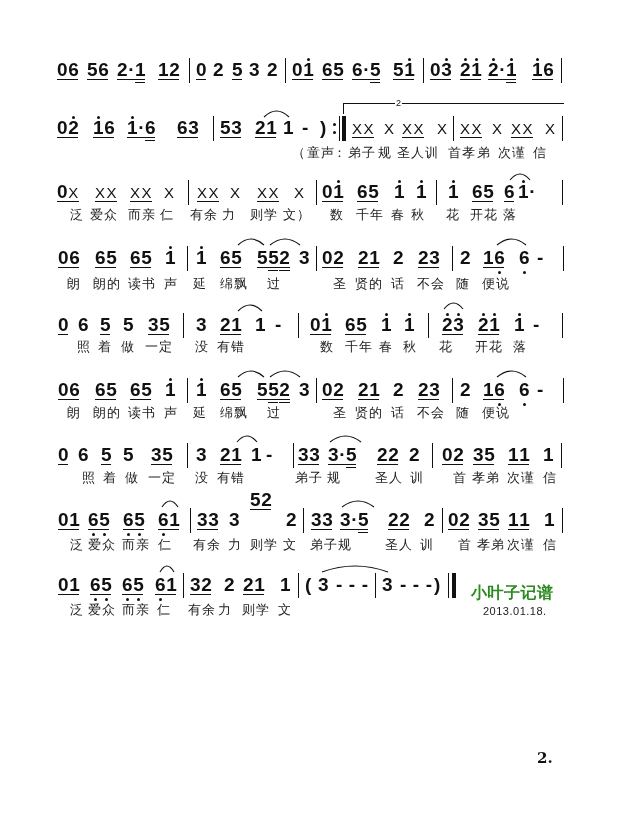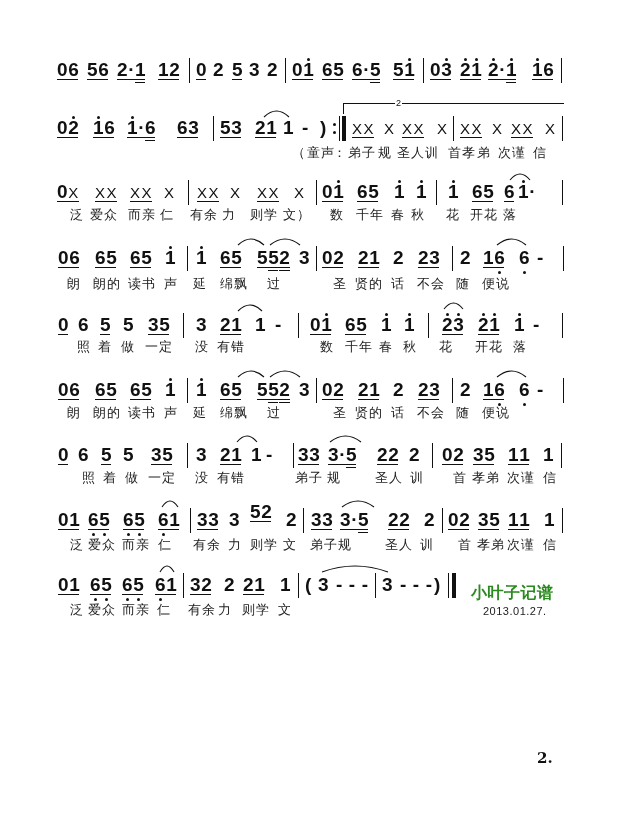--- a/index.html
+++ b/index.html
@@ -47,21 +47,21 @@
       <path d="M270 377 Q285 365 300 377" stroke="#111" stroke-width="1.1" fill="none"></path>
       <path d="M497 377 Q511.5 365 526 377" stroke="#111" stroke-width="1.1" fill="none"></path>
       <path d="M237 442 Q247 430 257 442" stroke="#111" stroke-width="1.1" fill="none"></path>
       <path d="M330 442 Q345.5 430 361 442" stroke="#111" stroke-width="1.1" fill="none"></path>
       <path d="M162 507 Q170 495 178 507" stroke="#111" stroke-width="1.1" fill="none"></path>
       <path d="M342 507 Q358 495 374 507" stroke="#111" stroke-width="1.1" fill="none"></path>
       <path d="M160 572 Q167 560 174 572" stroke="#111" stroke-width="1.1" fill="none"></path>
       <path d="M322 572 Q355 560 388 572" stroke="#111" stroke-width="1.1" fill="none"></path>
     </svg>
   <div class="signature" style="color: rgb(43, 138, 31);">小叶子记谱</div>
-  <div class="sig-date">2013.01.27.</div>
+  <div class="sig-date">2013.01.18.</div>
   <div class="page-number">2.</div>
 <div>
       <span class="group u" style="left: 57px; top: 58px;"><span class="ch">0</span><span class="ch">6</span></span>
       <span class="group u" style="left: 87px; top: 58px;"><span class="ch">5</span><span class="ch">6</span></span>
       <span class="group u" style="left: 117px; top: 58px;"><span class="ch">2</span><span class="ch">·</span><span class="ch dbl">1</span></span>
       <span class="group u" style="left: 158px; top: 58px;"><span class="ch">1</span><span class="ch">2</span></span>
       <div class="bar" style="left: 189px; top: 58px;"></div>
       <span class="group u" style="left: 196px; top: 58px;"><span class="ch">0</span></span>
       <span class="group" style="left: 213px; top: 58px;"><span class="ch">2</span></span>
       <span class="group u" style="left: 232px; top: 58px;"><span class="ch">5</span></span>
@@ -299,21 +299,21 @@
       <span class="lyr" style="left: 543px; top: 469px;">信</span>
     </div>
     <div>
       <span class="group u" style="left: 58px; top: 508px;"><span class="ch">0</span><span class="ch">1</span></span>
       <span class="group u" style="left: 88px; top: 508px;"><span class="ch down">6</span><span class="ch down">5</span></span>
       <span class="group u" style="left: 123px; top: 508px;"><span class="ch down">6</span><span class="ch down">5</span></span>
       <span class="group u" style="left: 158px; top: 508px;"><span class="ch down">6</span><span class="ch">1</span></span>
       <div class="bar" style="left: 190px; top: 508px;"></div>
       <span class="group u" style="left: 197px; top: 508px;"><span class="ch">3</span><span class="ch">3</span></span>
       <span class="group" style="left: 229px; top: 508px;"><span class="ch">3</span></span>
-      <span class="group u" style="left: 250px; top: 500px;"><span class="ch">5</span><span class="ch">2</span></span>
+      <span class="group u" style="left: 250px; top: 488px;"><span class="ch">5</span><span class="ch">2</span></span>
       <span class="group" style="left: 286px; top: 508px;"><span class="ch">2</span></span>
       <div class="bar" style="left: 303px; top: 508px;"></div>
       <span class="group u" style="left: 311px; top: 508px;"><span class="ch">3</span><span class="ch">3</span></span>
       <span class="group u" style="left: 340px; top: 508px;"><span class="ch">3</span><span class="ch">·</span><span class="ch dbl">5</span></span>
       <span class="group u" style="left: 388px; top: 508px;"><span class="ch">2</span><span class="ch">2</span></span>
       <span class="group" style="left: 424px; top: 508px;"><span class="ch">2</span></span>
       <div class="bar" style="left: 442px; top: 508px;"></div>
       <span class="group u" style="left: 448px; top: 508px;"><span class="ch">0</span><span class="ch">2</span></span>
       <span class="group u" style="left: 478px; top: 508px;"><span class="ch">3</span><span class="ch">5</span></span>
       <span class="group u" style="left: 508px; top: 508px;"><span class="ch">1</span><span class="ch">1</span></span>

